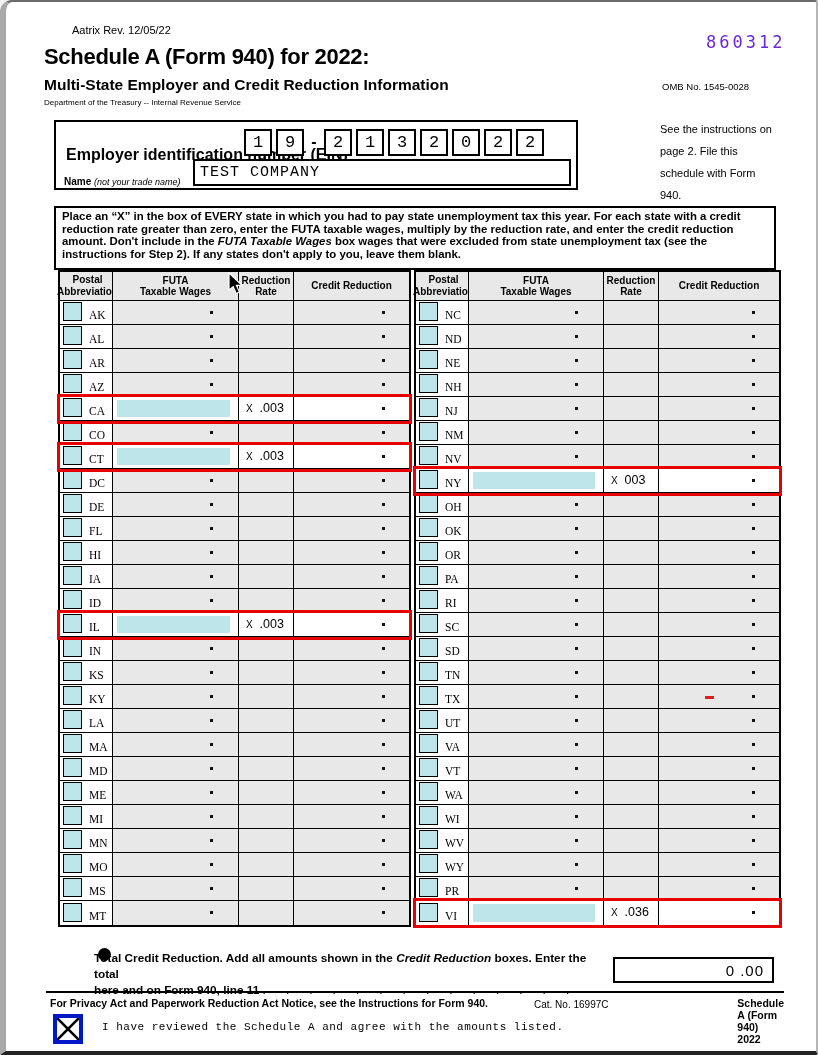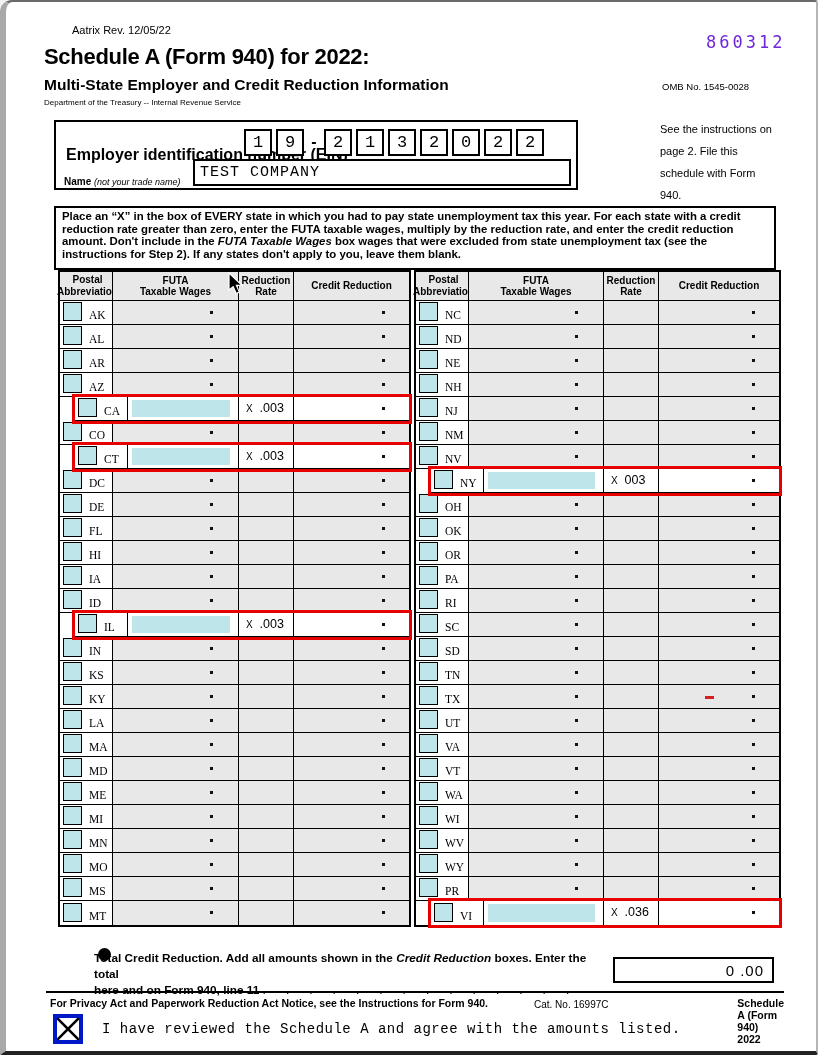--- a/index.html
+++ b/index.html
@@ -46,40 +46,40 @@
   .c-postal { width:52px; background:#fff; display:flex; align-items:flex-end; padding:0 0 3px 3px; }
   .c-wages  { flex:1; background:#e8e8e8; border-left:1px solid #000; }
   .c-rate   { width:55px; background:#e8e8e8; border-left:1px solid #000; }
   .c-credit { background:#e8e8e8; border-left:1px solid #000; }
   .lt .c-credit { width:116px; } .rt .c-credit { width:121px; }
   .thead .c-postal { background:#e8e8e8; }
   .cb { width:19px; height:19px; border:1.5px solid #000; background:#bde5ea; margin-bottom:0px; flex:0 0 auto; }
   .abbr { font-family:"Liberation Serif", serif; font-size:11.5px; margin-left:7px; }
   .dot { position:absolute; width:3px; height:3px; background:#111; top:10px; }
   .c-wages .dot { right:25px; } .c-credit .dot { right:24px; }
-  .hl { z-index:2; outline:3px solid #e60000;margin-left:15px; }
+  .hl { z-index:2; outline:3px solid #e60000; }
   .hl .c-wages, .hl .c-rate, .hl .c-credit { background:#fff; }
   .winput { position:absolute; left:4px; right:8px; top:3px; bottom:3px; background:#bde5ea; }
   .ratetxt { position:absolute; left:7px; top:4px; font-size:12.5px; white-space:pre; }
   .ratex { font-size:10px; }
   .red-dash { position:absolute; left:38%; top:11px; width:9px; height:3px; background:#d42020; }
 
   .total-text { font-size:11.8px; font-weight:bold; line-height:16px; width:520px; }
   .dots-leader { font-weight:normal; white-space:pre; font-size:12px; }
   .blob { width:13px; height:13px; background:#000; border-radius:50%; z-index:3; }
   .total-box { width:161px; height:26px; border:2px solid #000; text-align:right;
     font-size:15px; line-height:23px; padding-right:8px; letter-spacing:1px; }
 
   .hr { width:738px; border-top:2px solid #000; }
   .privacy { font-size:10.5px; font-weight:bold; }
   .catno { font-size:10px; }
   .sched { font-size:10.5px; font-weight:bold; }
 
   .review-cb { width:30px; height:30px; border:4px solid #0018c8; background:#fff; display:flex; align-items:center; justify-content:center; }
-  .review-label { font-family:"Liberation Mono", monospace; font-size:14px; letter-spacing:0.5px; }
+  .review-label { font-family:"Liberation Mono", monospace; font-size:11px; letter-spacing:0.5px; }
 
   .cursor-svg { z-index:5; }
 </style>
 </head>
 <body>
 
 <div class="page">
 
   <div class="abs rev" style="left:66px; top:22px;">Aatrix Rev. 12/05/22</div>
   <div class="abs form-code" style="left:700px; top:30px;">860312</div>

